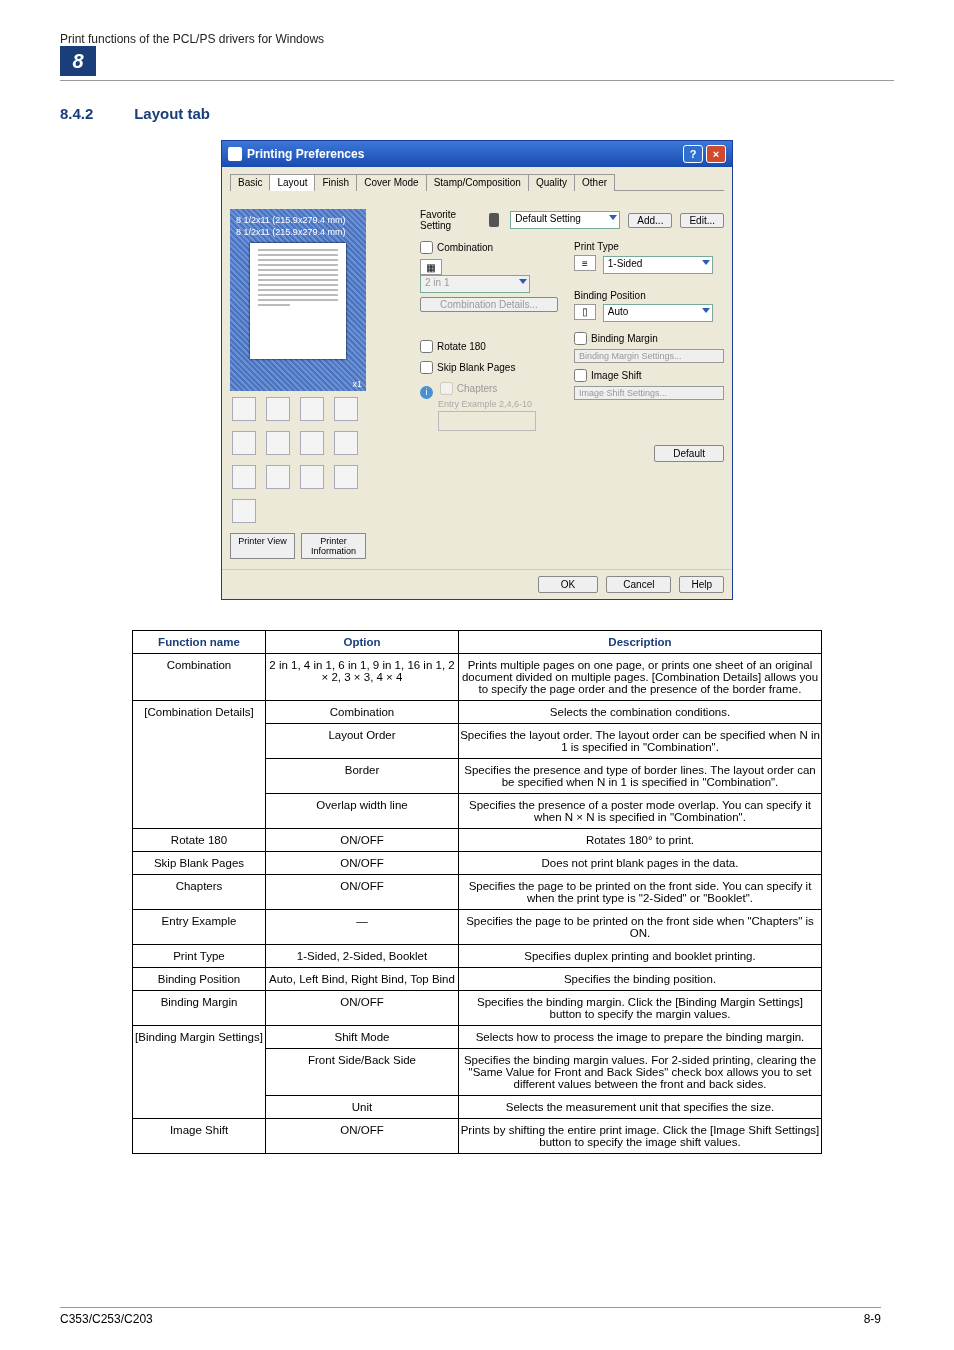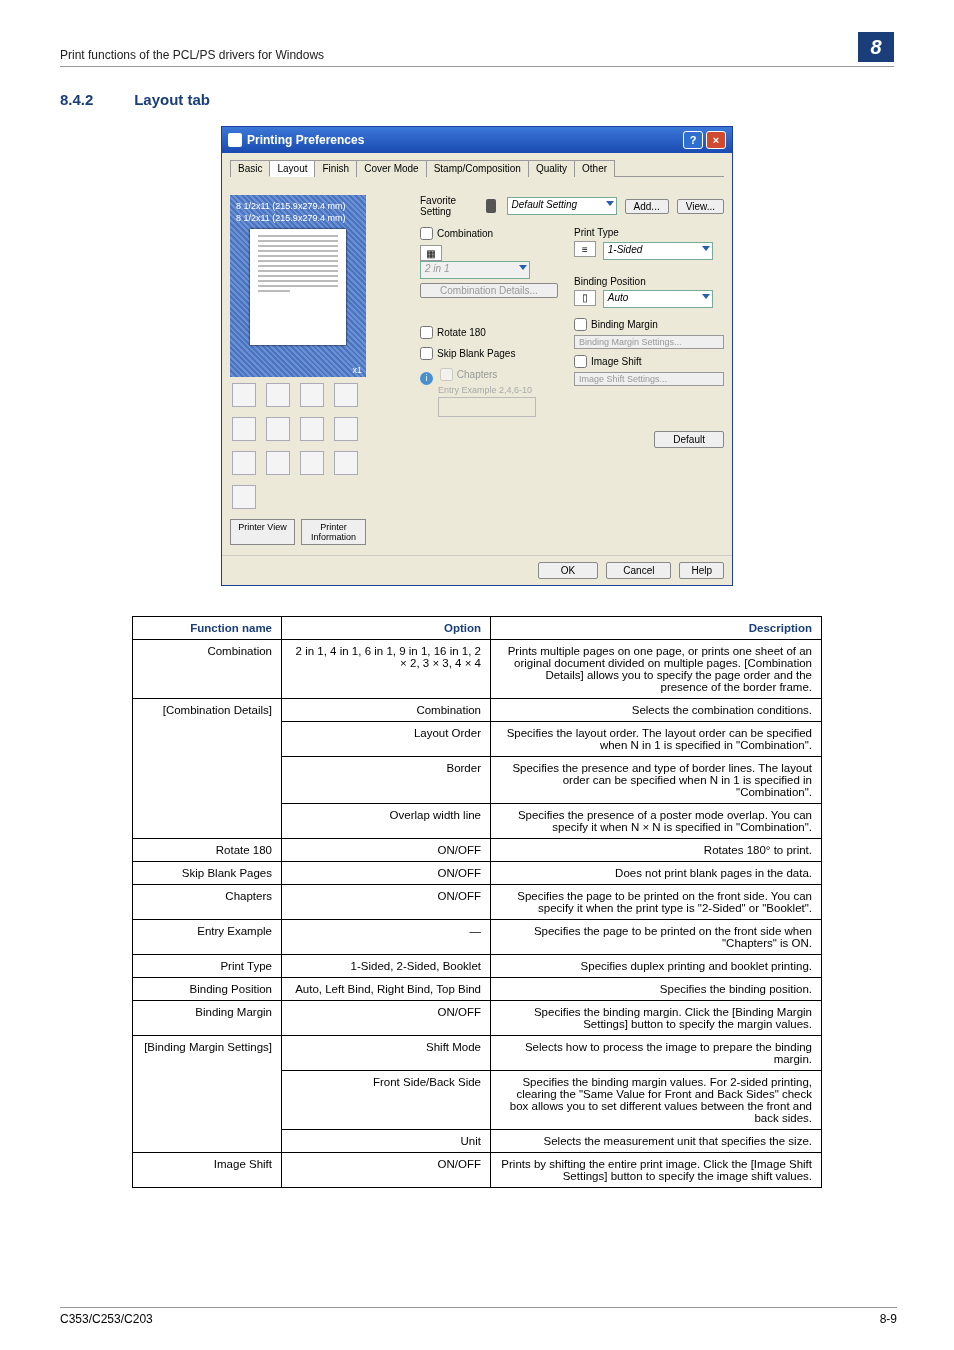--- a/index.html
+++ b/index.html
@@ -12,22 +12,23 @@
   }
   .page {
     width: 954px;
     height: 1350px;
     position: relative;
     box-sizing: border-box;
     padding: 32px 60px 0 60px;
   }
   .header-row {
     display: flex;
-    align-items: flex-end;
+    align-items: flex-start;
     margin-bottom: 4px;
+    flex-direction: column;
   }
   .header-title {
     flex: 1;
     font-size: 12px;
     color: #222;
   }
   .chapter-badge {
     width: 36px;
     height: 30px;
     background: #1a3e7a;
@@ -91,21 +92,21 @@
     margin-right: -1px;
     position: relative;
     top: 1px;
   }
   .tab.active { background: #fff; border-bottom: 1px solid #fff; }
   .dlg-row1 { display:flex; gap:8px; align-items:center; margin-bottom:6px;}
   .dlg-label { }
   .fav-icon { width:14px;height:14px;background:#555;border-radius:2px;display:inline-block;margin-right:3px;}
   .combo {
     border:1px solid #7a9; background:#fff; padding:1px 14px 1px 4px;
-    position:relative; display:inline-block; min-width:90px; height:14px;font-style:italic;
+    position:relative; display:inline-block; min-width:90px; height:14px;
   }
   .combo::after{content:"";position:absolute;right:2px;top:3px;border-left:4px solid transparent;border-right:4px solid transparent;border-top:5px solid #2a5fb0;}
   .btn-s {
     border:1px solid #888; background:#efefef; padding:1px 8px; border-radius:2px;
   }
   .btn-s.disabled{color:#999;}
   .dlg-main { display:flex; gap:10px; }
   .preview {
     width: 190px;
   }
@@ -143,37 +144,37 @@
 
   
   table.func {
     width: 690px;
     margin: 0 auto;
     border-collapse: collapse;
     font-size: 11.5px;
   }
   table.func th, table.func td {
     border: 1px solid #000;
-    padding: 5px 9px;
-    text-align: right;
+    padding: 5px 1px;
+    text-align: center;
     vertical-align: top;
   }
   table.func th {
     color: #1a3e7a;
     font-weight: bold;
     background: #fff;
   }
   .col1{width:130px;}
   .col2{width:190px;}
 
   .footer {
     position: absolute;
     bottom: 24px;
     left: 60px;
-    right: 57px;
+    right: 73px;
     border-top: 1px solid #999;
     padding-top: 4px;
     display:flex;
     font-size: 12px;
   }
   .footer .fr { margin-left:auto;text-align:center; }
 </style>
 </head>
 <body>
 
@@ -250,21 +251,21 @@
           </div>
         </div>
 
         <div class="center-col">
           <div class="dlg-row1" style="margin-bottom:10px;">
             <span class="dlg-label">Favorite Setting</span>
             <span style="flex:1"></span>
             <span class="fav-icon"></span>
             <span class="combo">Default Setting</span>
             <span class="btn-s">Add...</span>
-            <span class="btn-s">View...</span>
+            <span class="btn-s">Edit...</span>
           </div>
 
           <div style="display:flex;gap:16px;">
             <div style="flex:1;">
               <div class="grp">
                 <label class="chk">
                     <input type="checkbox" style="">
                     <span>Combination</span>
                   </label>
                 <div style="margin-top:3px;">

